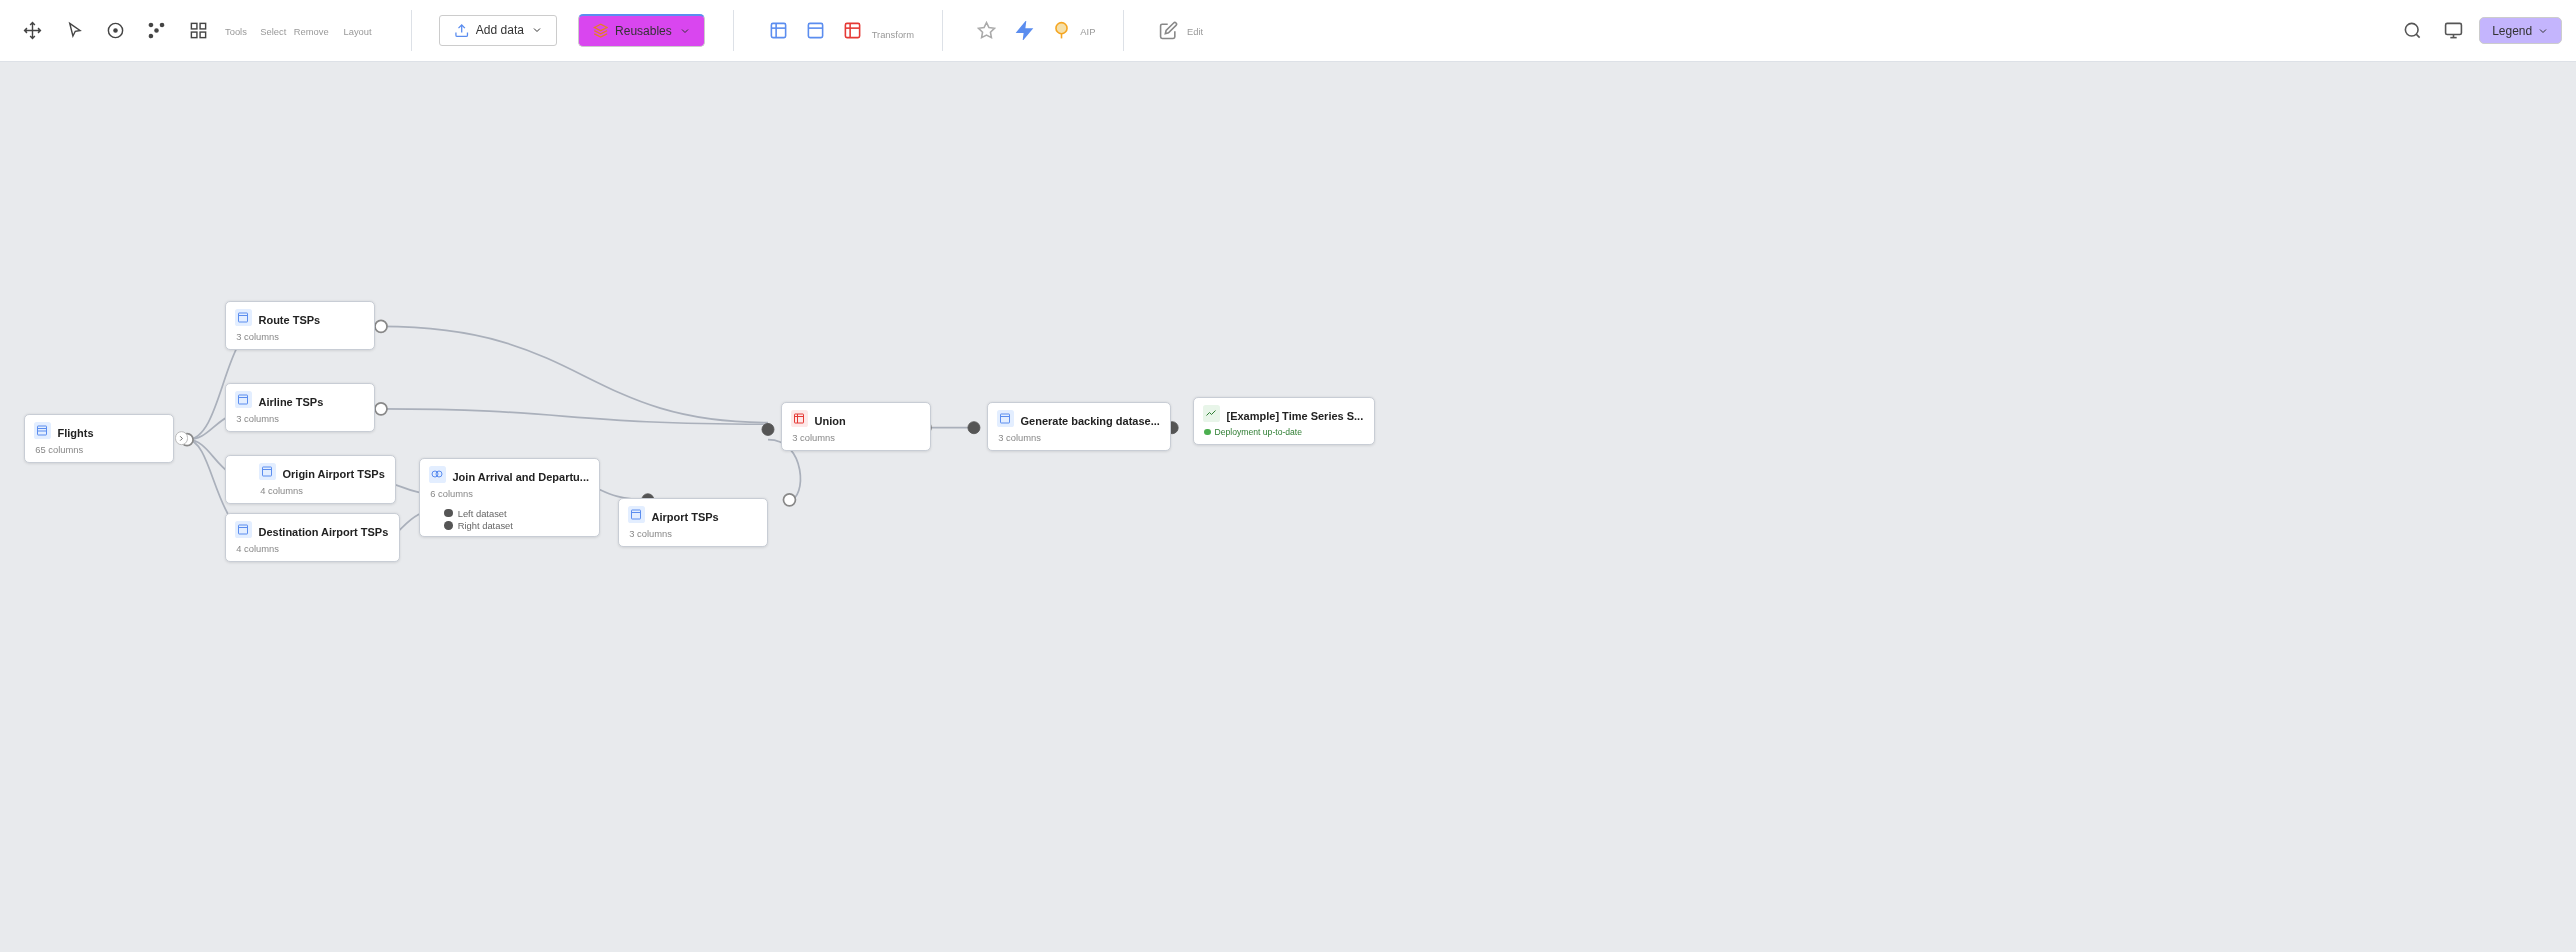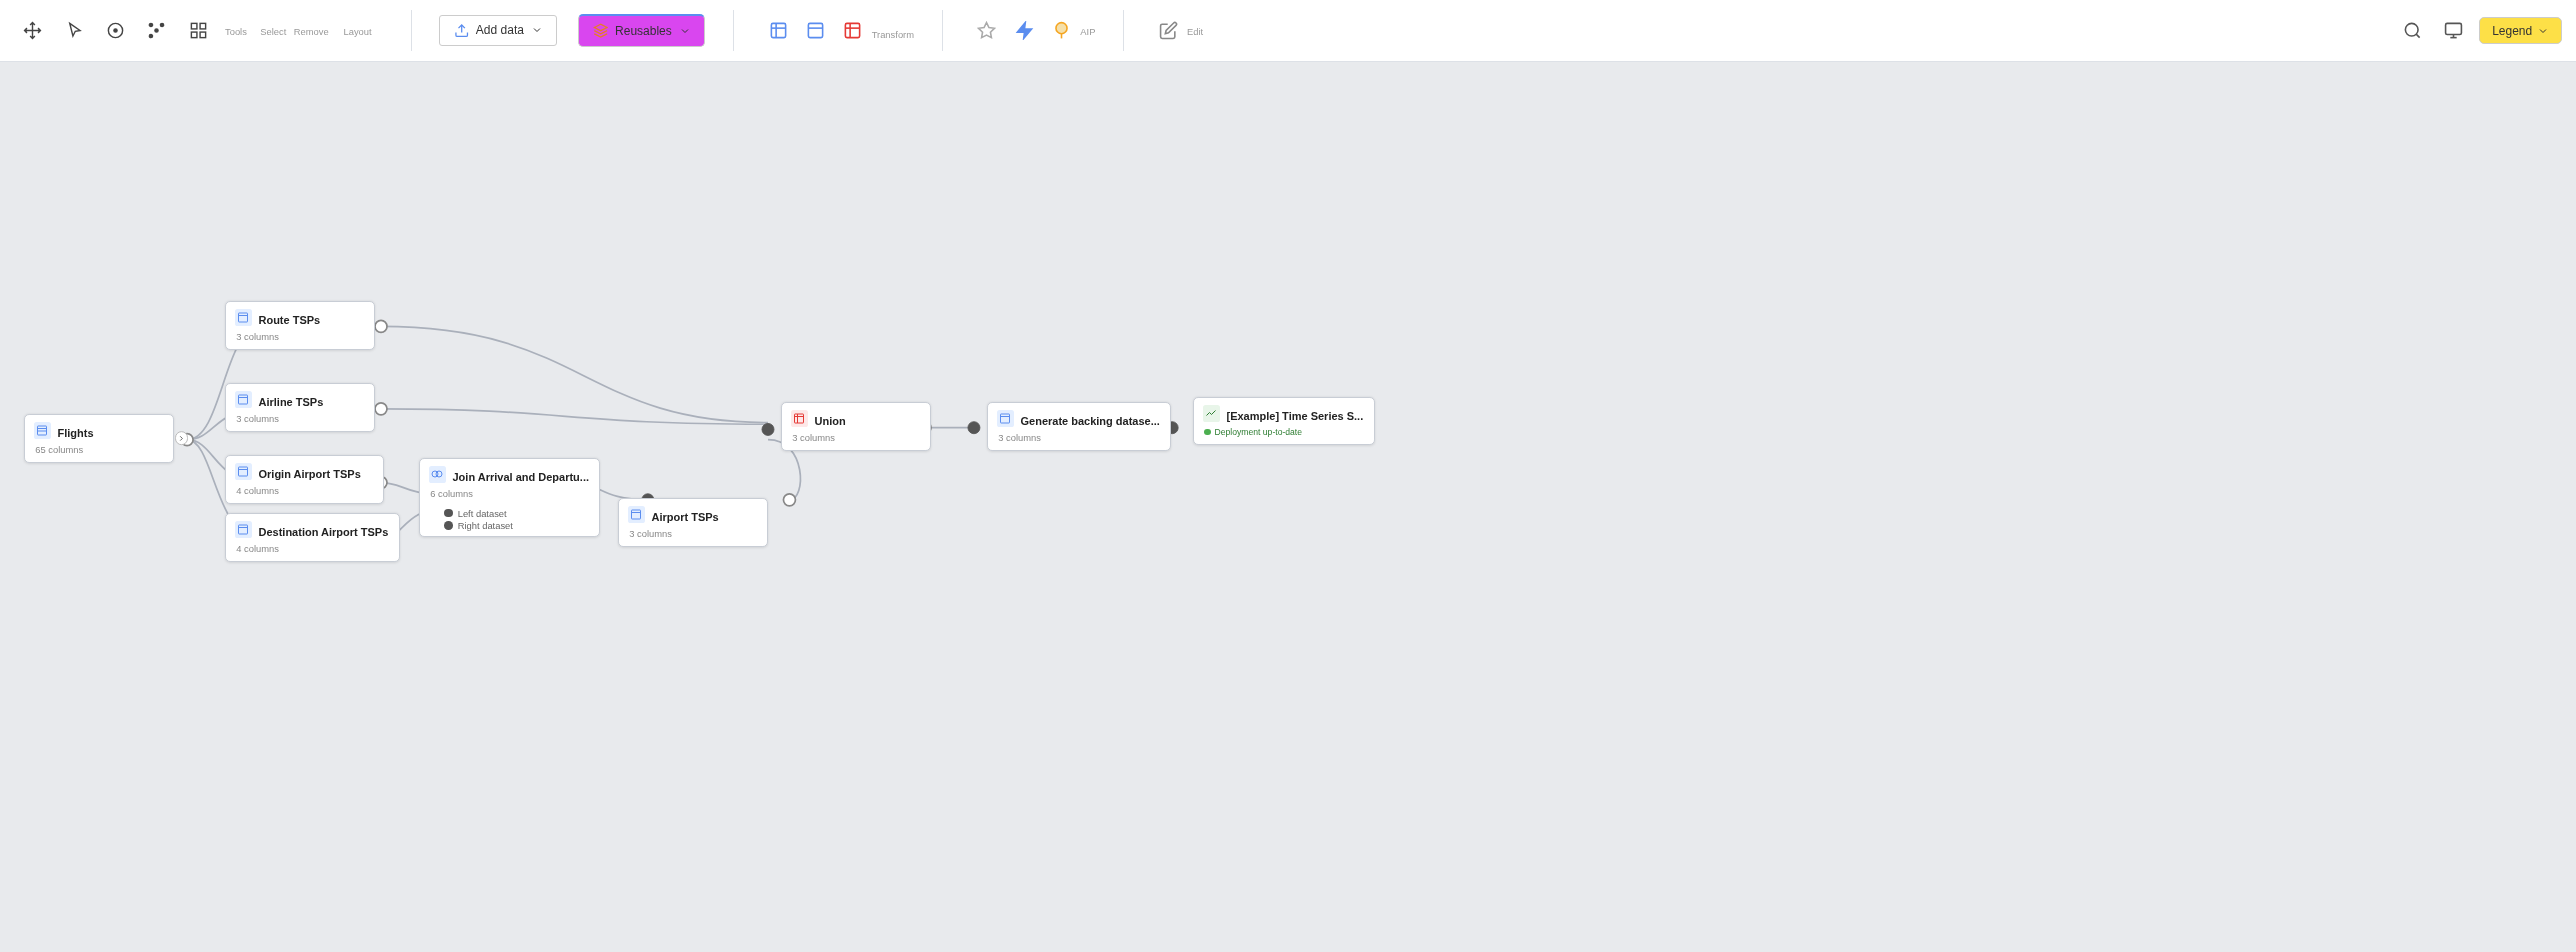--- a/index.html
+++ b/index.html
@@ -50,21 +50,21 @@
       margin-left: auto; display: flex; align-items: center; gap: 10.3px;
     }
     .search-btn {
       display: flex; align-items: center; justify-content: center;
       width: 31px; height: 31px; border-radius: 50%; border: none;
       background: transparent; cursor: pointer; color: #444;
     }
     .legend-btn {
       display: flex; align-items: center; gap: 5.1px;
       padding: 5.1px 12px; border: 0.9px solid #ccc; border-radius: 5.1px;
-      background: #fde047; cursor: pointer; font-size: 12px; color: #333;
+      background: #c4b5fd; cursor: pointer; font-size: 12px; color: #333;
     }
 
     
     #canvas {
       position: relative; width: 2576px; height: 891px;
       background: #e8eaed; overflow: hidden;
     }
 
     
     #connections {
@@ -375,21 +375,21 @@
         <svg width="12" height="12" viewBox="0 0 24 24" fill="none" stroke="#5b8def" stroke-width="2">
             <rect x="3" y="4" width="18" height="18" rx="1"></rect>
             <line x1="3" y1="9" x2="21" y2="9"></line>
           </svg>
       </div>
       <span class="node-title">Airline TSPs</span>
     </div>
     <div class="node-subtitle">3 columns</div>
   </div>
 
-  <div class="node" style="left:225px; top:393px; min-width:159px;">
+  <div class="node" style="left:225px; top:393px; min-width:159px;padding-left:24px;">
     <div class="node-header">
       <div class="node-icon icon-table">
         <svg width="12" height="12" viewBox="0 0 24 24" fill="none" stroke="#5b8def" stroke-width="2">
             <rect x="3" y="4" width="18" height="18" rx="1"></rect>
             <line x1="3" y1="9" x2="21" y2="9"></line>
           </svg>
       </div>
       <span class="node-title">Origin Airport TSPs</span>
     </div>
     <div class="node-subtitle">4 columns</div>

